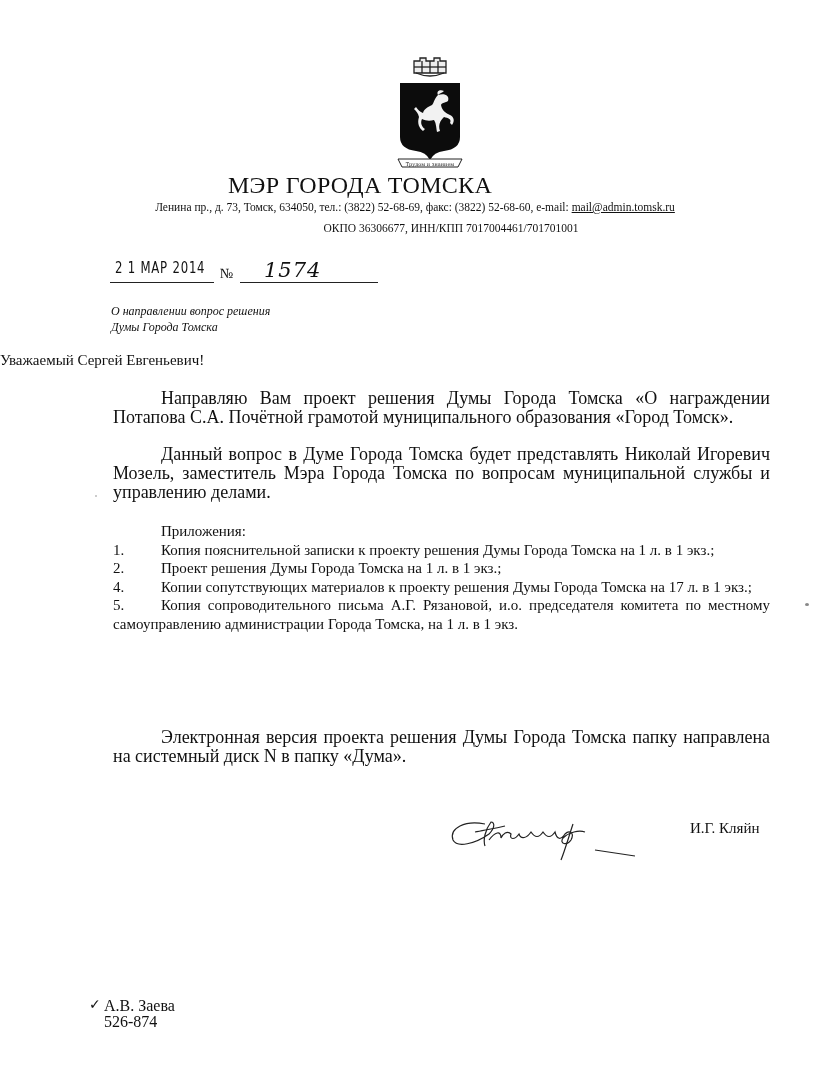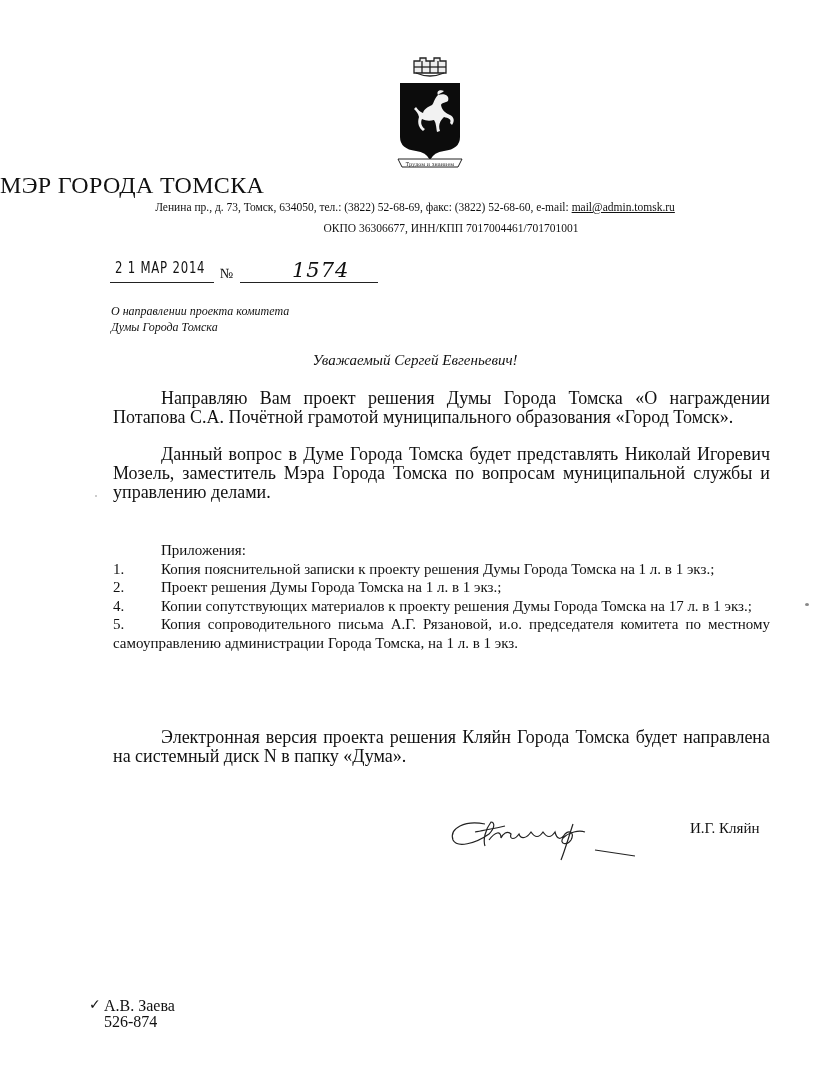--- a/index.html
+++ b/index.html
@@ -1,36 +1,36 @@
 <!DOCTYPE html>
 <html><head>
 <meta charset="utf-8">
 <style>
   html, body { margin: 0; padding: 0; background: #ffffff; }
   body { width: 830px; height: 1074px; position: relative; overflow: hidden;
          font-family: "Liberation Serif", "DejaVu Serif", serif; color: #111; }
   .abs { position: absolute; }
   .crest { left: 392px; top: 55px; width: 76px; height: 115px; }
-  .title { left: 0; width: 720px; top: 172px; text-align: left; font-size: 24px; letter-spacing: 0.3px; }
+  .title { left: 0; width: 720px; top: 172px; text-align: center; font-size: 24px; letter-spacing: 0.3px; }
   .addr { left: 0; width: 830px; top: 201px; text-align: center; font-size: 11.5px; }
   .addr .mail { text-decoration: underline; }
   .okpo { left: 0; width: 830px; top: 222px; text-align: center; font-size: 11.5px; margin-left: 36px; }
   .date-line { left: 110px; top: 258px; width: 104px; border-bottom: 1px solid #222; height: 24px; }
   .date-stamp { left: 115px; top: 259px; font-family: "DejaVu Sans", sans-serif; font-size: 15px; letter-spacing: 1px; transform: scaleX(0.78); transform-origin: left; }
   .num-sign { left: 220px; top: 266px; font-size: 14px; }
   .num-line { left: 240px; top: 258px; width: 138px; border-bottom: 1px solid #222; height: 24px; }
-  .num-hand { left: 292px; top: 258px; font-family: "DejaVu Serif", serif; font-style: italic; font-size: 21px; letter-spacing: 1px; }
+  .num-hand { left: 264px; top: 258px; font-family: "DejaVu Serif", serif; font-style: italic; font-size: 21px; letter-spacing: 1px; }
   .recipient { left: 428px; top: 264px; font-size: 15px; line-height: 19px; }
   .subject { left: 111px; top: 303px; font-style: italic; font-size: 12px; line-height: 16px; }
-  .greeting { left: 0; width: 830px; top: 352px; text-align: center; font-size: 15px; font-style: italic; }
+  .greeting { left: 0; width: 830px; top: 352px; text-align: left; font-size: 15px; }
   .para { left: 113px; width: 657px; font-size: 18px; line-height: 19px; text-align: justify; }
   .para .indent { display: inline-block; width: 48px; }
   .p1 { top: 389px; }
   .p2 { top: 445px; }
-  .apps { left: 113px; width: 657px; top: 522px; font-size: 15px; line-height: 18.5px; margin-top: 19px; }
+  .apps { left: 113px; width: 657px; top: 522px; font-size: 15px; line-height: 18.5px; }
   .apps .hdr { padding-left: 48px; }
   .app-item { text-align: justify; }
   .app-num { display: inline-block; width: 48px; }
   .p3 { top: 728px; }
   .sig { left: 445px; top: 810px; width: 220px; height: 60px; }
   .signer { left: 690px; top: 820px; font-size: 15px; }
   .exec { left: 104px; top: 998px; font-size: 16px; line-height: 16px; }
   .check { left: 89px; top: 996px; font-size: 14px; font-family: "DejaVu Sans", sans-serif; }
   .speck { background: #888; border-radius: 50%; }
 </style>
@@ -72,38 +72,38 @@
 <div class="abs date-line"></div>
 <div class="abs date-stamp">2 1 МАР 2014</div>
 <div class="abs num-sign">№</div>
 <div class="abs num-line"></div>
 <div class="abs num-hand">1574</div>
 
 <div class="abs recipient">
 </div>
 
 <div class="abs subject">
-  <div>О направлении проекта комитета</div>
+  <div>О направлении вопрос решения</div>
   <div>Думы Города Томска</div>
 </div>
 
 <div class="abs greeting">Уважаемый Сергей Евгеньевич!</div>
 
 <div class="abs para p1"><span class="indent"></span><span>Направляю Вам проект решения Думы Города Томска «О награждении Потапова С.А. Почётной грамотой муниципального образования «Город Томск».</span></div>
 <div class="abs para p2"><span class="indent"></span><span>Данный вопрос в Думе Города Томска будет представлять Николай Игоревич Мозель, заместитель Мэра Города Томска по вопросам муниципальной службы и управлению делами.</span></div>
 
 <div class="abs apps">
   <div class="hdr">Приложения:</div>
   <div class="app-item"><span class="app-num">1.</span><span>Копия пояснительной записки к проекту решения Думы Города Томска на 1 л. в 1 экз.;</span></div>
   <div class="app-item"><span class="app-num">2.</span><span>Проект решения Думы Города Томска на 1 л. в 1 экз.;</span></div>
   <div class="app-item"><span class="app-num">4.</span><span>Копии сопутствующих материалов к проекту решения Думы Города Томска на 17 л. в 1 экз.;</span></div>
   <div class="app-item"><span class="app-num">5.</span><span>Копия сопроводительного письма А.Г. Рязановой, и.о. председателя комитета по местному самоуправлению администрации Города Томска, на 1 л. в 1 экз.</span></div>
 </div>
 
-<div class="abs para p3"><span class="indent"></span><span>Электронная версия проекта решения Кляйн Города Томска будет направлена на системный диск N в папку «Дума».</span></div>
+<div class="abs para p3"><span class="indent"></span><span>Электронная версия проекта решения Думы Города Томска папку направлена на системный диск N в папку «Дума».</span></div>
 
 <div class="abs sig">
   <svg width="220" height="60" viewBox="0 0 220 60" fill="none" stroke="#222" stroke-width="1.2">
     <path d="M40 14 C20 10 4 18 8 30 C12 38 30 34 44 24 C50 18 50 12 46 12 C40 20 38 30 40 36"></path>
     <path d="M30 22 C40 20 52 18 60 16"></path>
     <path d="M44 30 C50 22 56 20 56 28 C58 24 62 20 66 24 C64 30 70 30 74 24 C76 30 82 28 86 22 C90 28 94 28 98 22 C102 28 106 28 110 22 C112 30 116 30 120 24 C124 20 130 22 126 30 C122 36 114 34 118 28 C124 22 134 20 140 22"></path>
     <path d="M128 14 C124 26 120 40 116 50"></path>
     <path d="M150 40 L190 46"></path>
   </svg>
 </div>

